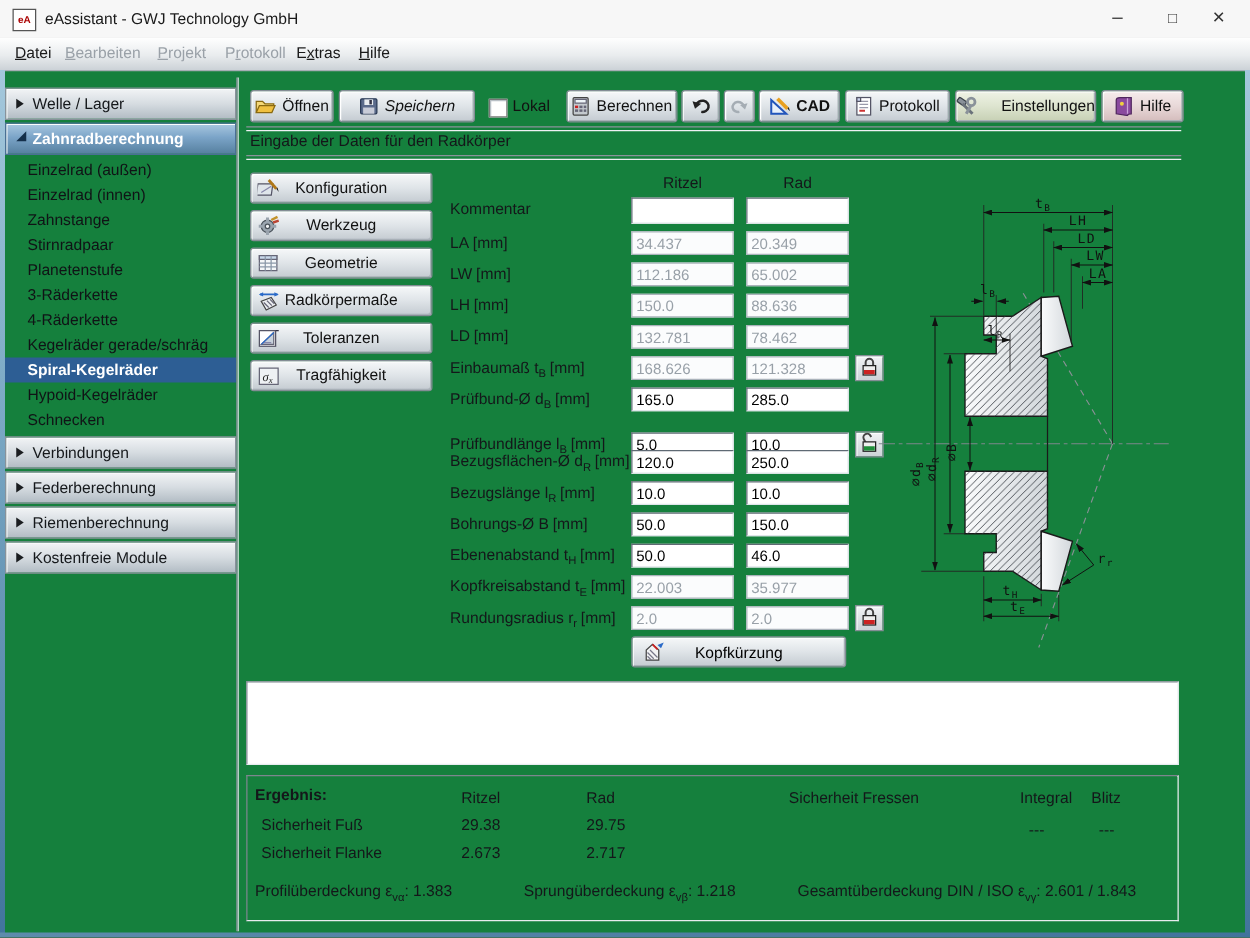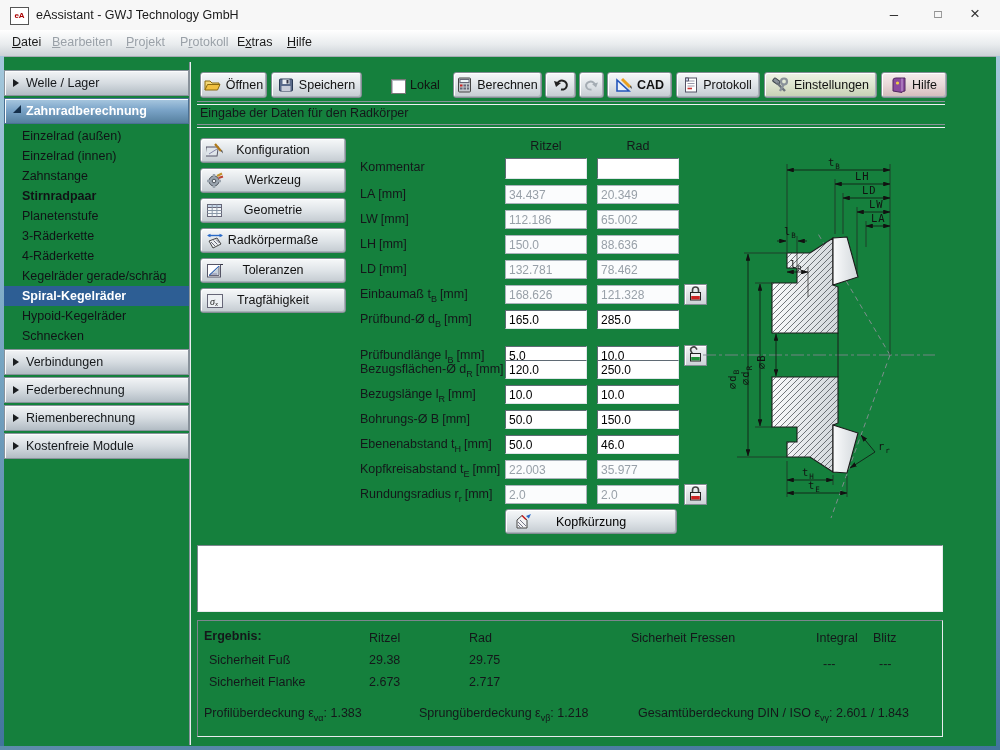--- a/index.html
+++ b/index.html
@@ -31,21 +31,21 @@
       border-bottom:4px solid transparent;margin:0 7px 0 8px;}
   .shdr.blue{background:linear-gradient(180deg,#a9c8e0,#7ba4c8 45%,#56809f);color:#fff;font-weight:bold;border-color:#4a7094;}
   .shdr.blue .tri{border-left:none;border-top:none;border-bottom:8px solid #142f4a;border-left:8px solid transparent;margin:0 5px 2px 8px;}
   .sitem{position:absolute;left:4px;width:185px;height:20px;line-height:20px;padding-left:18px;box-sizing:border-box;font-size:12.5px;color:#101316;}
   .sitem.sel{background:#2d5e94;color:#fff;font-weight:bold;}
   
   .tbtn{position:absolute;top:72px;height:26px;box-sizing:border-box;border:1px solid #848d95;border-radius:3px;
       background:linear-gradient(180deg,#f6f8f9,#dfe4e8 50%,#c4cbd1);
       box-shadow:inset 1px 1px 0 #ffffff, inset -1px -1px 0 #a8b0b7;
       display:flex;align-items:center;justify-content:center;gap:5px;font-size:12.5px;color:#111;}
-  .tbtn.green{background:linear-gradient(180deg,#eff3e6,#dde4cf 50%,#c6d0b4);}
+  .tbtn.green{background:linear-gradient(180deg,#eff3e6,#dde4cf 50%,#c6d0b4);justify-content:space-between;}
   .tbtn.pink{background:linear-gradient(180deg,#f6ecec,#e8d8d8 50%,#d4bcbc);}
   .tbtn svg{flex:0 0 auto;}
   .chk{position:absolute;left:391px;top:79px;width:13px;height:13px;background:#fff;border:1px solid #777;
       box-shadow:inset 1px 1px 0 #b9c0c6;}
   .chk-label{position:absolute;left:410px;top:72px;height:26px;line-height:26px;font-size:12.5px;}
   
   .groove{position:absolute;height:2px;border-top:1px solid #8a939b;border-bottom:1px solid #eef1f4;}
   .sec-title{position:absolute;left:200px;top:106px;font-size:12.5px;color:#14171a;}
   
   .nbtn{position:absolute;left:200px;width:146px;height:25px;box-sizing:border-box;border:1px solid #848d95;border-radius:3px;
@@ -111,42 +111,42 @@
   <div class="frame-right"></div>
   <div class="frame-bottom"></div>
   <div class="side-sep"></div>
 
   <div class="shdr" style="top:70px;"><span class="tri"></span><span>Welle / Lager</span></div>
   <div class="shdr blue" style="top:98px;"><span class="tri"></span><span>Zahnradberechnung</span></div>
 
   <div class="sitem" style="top:126px;">Einzelrad (außen)</div>
   <div class="sitem" style="top:146px;">Einzelrad (innen)</div>
   <div class="sitem" style="top:166px;">Zahnstange</div>
-  <div class="sitem" style="top:186px;font-weight:bold;">Stirnradpaar</div>
+  <div class="sitem" style="top:186px;">Stirnradpaar</div>
   <div class="sitem" style="top:206px;">Planetenstufe</div>
   <div class="sitem" style="top:226px;">3-Räderkette</div>
   <div class="sitem" style="top:246px;">4-Räderkette</div>
   <div class="sitem" style="top:266px;">Kegelräder gerade/schräg</div>
   <div class="sitem sel" style="top:286px;">Spiral-Kegelräder</div>
   <div class="sitem" style="top:306px;">Hypoid-Kegelräder</div>
   <div class="sitem" style="top:326px;">Schnecken</div>
 
   <div class="shdr" style="top:349px;"><span class="tri"></span><span>Verbindungen</span></div>
   <div class="shdr" style="top:377px;"><span class="tri"></span><span>Federberechnung</span></div>
   <div class="shdr" style="top:405px;"><span class="tri"></span><span>Riemenberechnung</span></div>
   <div class="shdr" style="top:433px;"><span class="tri"></span><span>Kostenfreie Module</span></div>
 
   <div class="tbtn" style="left:200px;width:67px;">
     <svg width="17" height="16">
         <path d="M1,13 V4 h5 l2,2 h7 v2" fill="#f5d878" stroke="#8a6a10"></path>
         <path d="M1,13 L3.5,7.5 H16 L13.5,13 Z" fill="#f0c040" stroke="#8a6a10"></path>
       </svg>
     <span>Öffnen</span>
   </div>
-  <div class="tbtn" style="left:271px;width:91px;">
+  <div class="tbtn" style="left:271px;width:109px;font-style:italic;">
     <svg width="16" height="16">
         <rect x="1.5" y="2" width="13" height="12" rx="1" fill="#5a6a8a" stroke="#2a3a55"></rect>
         <rect x="4.5" y="2.5" width="7" height="4.5" fill="#e8ecf0"></rect>
         <rect x="8.5" y="3" width="2" height="3.5" fill="#334"></rect>
         <rect x="3.5" y="9" width="9" height="5" fill="#c8ccd8"></rect>
       </svg>
     <span>Speichern</span>
   </div>
   <div class="chk"></div>
   <div class="chk-label">Lokal</div>

